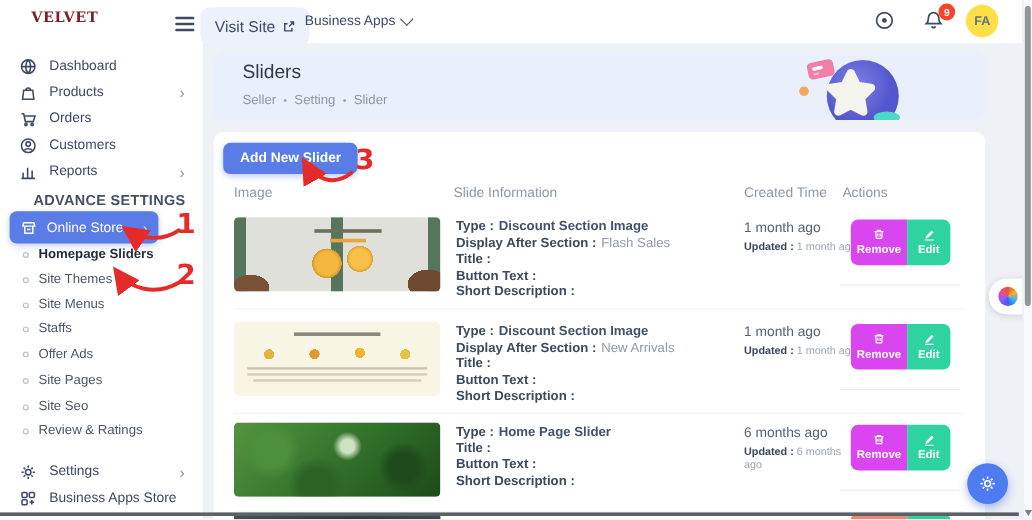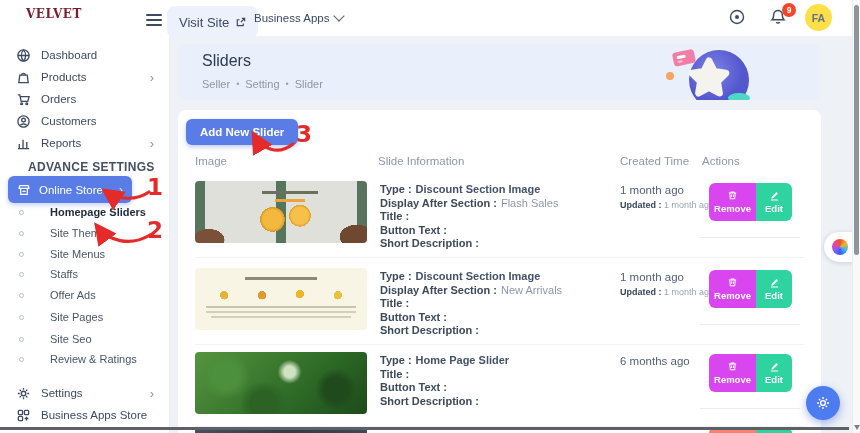--- a/index.html
+++ b/index.html
@@ -32,21 +32,21 @@
   .sitem{position:absolute;left:0;width:170px;height:22px;display:flex;align-items:center;
         padding-left:16px;gap:10px;font-size:11.5px;color:#3d4963;cursor:pointer;}
   .sitem .chev-r{position:absolute;right:16px;color:#8b93a5;font-size:13px;line-height:1;}
   .section-label{position:absolute;left:28px;top:160px;font-size:12px;font-weight:700;
         letter-spacing:.3px;color:#454f63;}
   .active-item{position:absolute;left:8px;top:176px;width:124px;height:27px;border-radius:6px;
         background:#5a7ce6;display:flex;align-items:center;padding-left:9px;gap:8px;
         color:#fff;font-size:11.5px;cursor:pointer;box-shadow:0 2px 5px rgba(90,124,230,.35);}
   .active-item .chev-r{position:absolute;right:9px;color:#dfe6fb;font-size:12px;}
   .subitem{position:absolute;left:0;width:170px;height:16px;display:flex;align-items:center;
-        padding-left:19px;gap:26px;font-size:11px;color:#4a5568;cursor:pointer;}
+        padding-left:19px;gap:8px;font-size:11px;color:#4a5568;cursor:pointer;}
   .subitem .dot{width:5px;height:5px;border-radius:50%;border:1px solid #b9c1cf;flex:0 0 auto;}
   .subitem.active{font-weight:700;color:#1f2a3d;}
   .icn{flex:0 0 auto;}
 
   
   .banner{position:absolute;left:178px;top:44px;width:643px;height:56px;background:#e9f0fc;
         border-radius:8px;overflow:hidden;}
   .banner h1{position:absolute;left:24px;top:8px;margin:0;font-size:16px;font-weight:400;color:#2c3950;}
   .crumbs{position:absolute;left:24px;top:34px;font-size:11px;color:#8d96a8;display:flex;gap:6px;align-items:center;}
   .crumbs .sep{font-size:9px;color:#9aa3b4;}
@@ -380,20 +380,21 @@
     <div class="trow" style="top:242px">
       <div class="thumb thumb-forest"></div>
       <div class="info">
         <div><span class="fl">Type :</span><span class="fv dark">Home Page Slider</span></div>
         <div><span class="fl">Title :</span><span class="fv"></span></div>
         <div><span class="fl">Button Text :</span><span class="fv"></span></div>
         <div><span class="fl">Short Description :</span><span class="fv"></span></div>
       </div>
       <div class="created">
         <div class="cmain">6 months ago</div>
+        <div class="cupd"><span class="cul">Updated :</span> <span class="cuv">6 months ago</span></div>
       </div>
       <div class="actions">
         <button class="abtn btn-remove">
           <svg width="11" height="11" viewBox="0 0 12 12" fill="none" stroke="#fff" stroke-width="1.1">
               <path d="M2 3.2h8M4.5 3.2V2.2h3v1M3 3.2l.6 6.3h4.8L9 3.2M5 5v2.7M7 5v2.7"></path>
             </svg>
           <span>Remove</span>
         </button>
         <button class="abtn btn-edit">
           <svg width="11" height="11" viewBox="0 0 12 12" fill="#fff">

